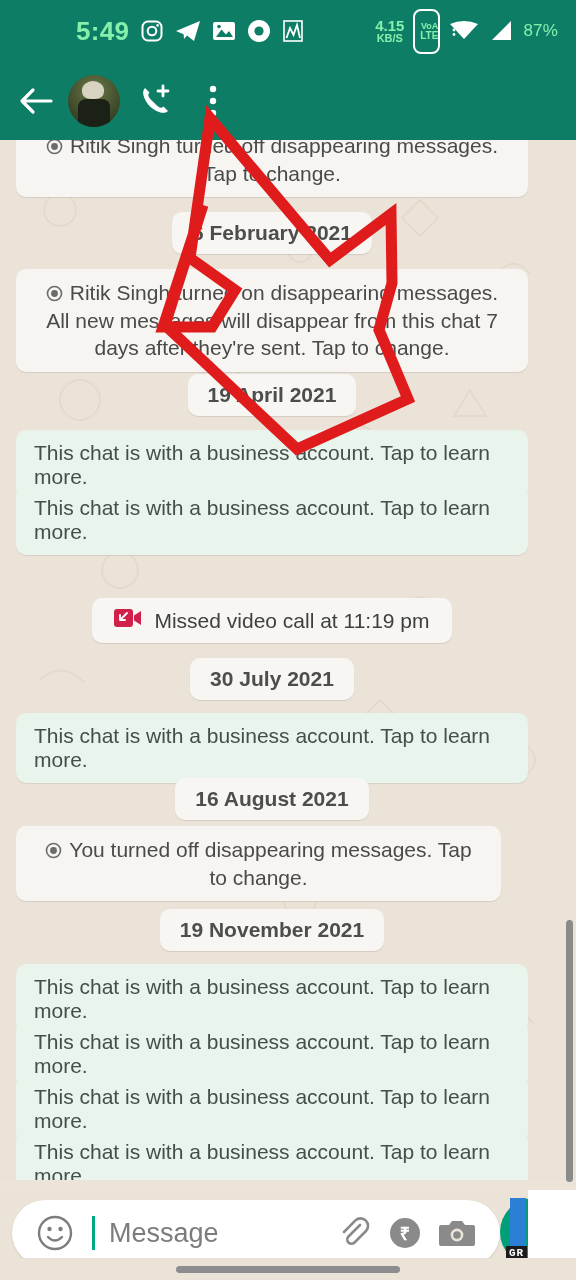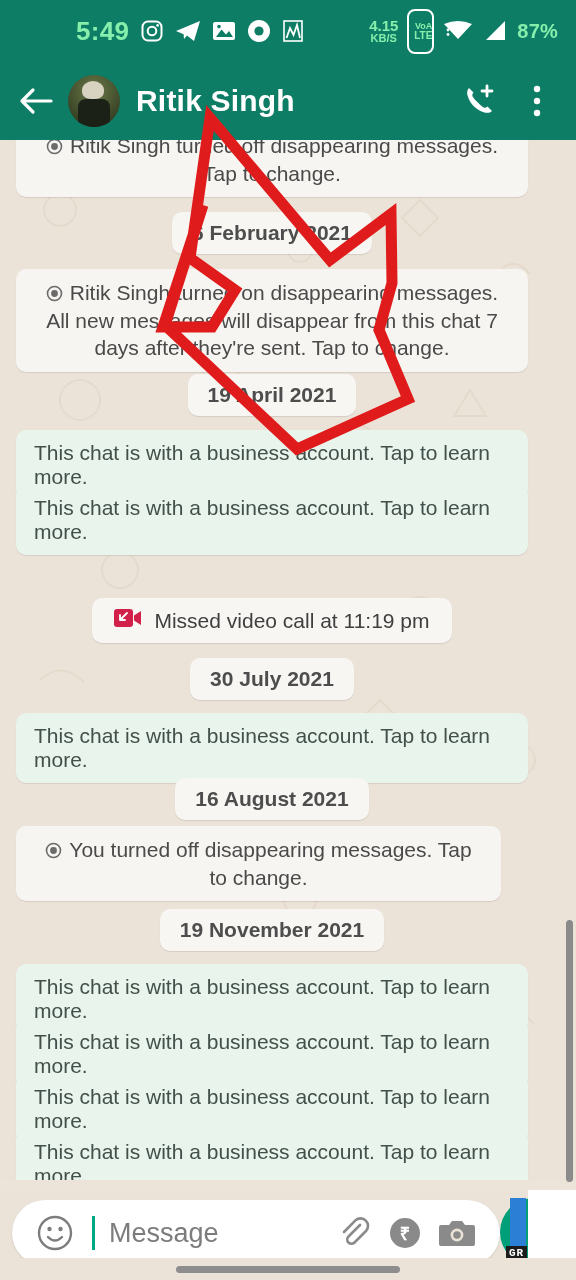--- a/index.html
+++ b/index.html
@@ -22,21 +22,21 @@
     width: 576px; height: 62px;
     background: #0d7d65;
     display: flex; align-items: center;
     padding: 0 18px;
     color: #86efac;
   }
   .sb-left { display: flex; align-items: center; gap: 11px; flex: 1; padding-left: 58px; }
   .sb-right { display: flex; align-items: center; gap: 9px; }
   .sb-time { font-size: 26px; font-weight: bold; letter-spacing: .3px; }
   .sb-icon { display: inline-flex; align-items: center; justify-content: center; }
-  .sb-batt { font-size: 20px; font-weight: bold; letter-spacing: .2px; }
+  .sb-batt { font-size: 17px; font-weight: normal; letter-spacing: .2px; }
   .netspeed { display: flex; flex-direction: column; align-items: center; line-height: 1; justify-content: space-between; }
   .netspeed .n1 { font-size: 15px; font-weight: bold; }
   .netspeed .n2 { font-size: 11px; font-weight: bold; }
   .volte {
     border: 2px solid #fff; border-radius: 8px;
     display: flex; flex-direction: column; align-items: flex-end; justify-content: center;
     width: 27px; height: 45px; line-height: 1;
   }
   .volte span:first-child { font-size: 9px; font-weight: bold; }
   .volte span:last-child { font-size: 10px; font-weight: bold; }
@@ -254,21 +254,20 @@
     </div>
   </div>
 
   <div id="appbar">
     <div id="back-arrow">
       <svg width="34" height="28" viewBox="0 0 34 28">
           <path d="M14 3 L3 14 L14 25 M3 14 L32 14" fill="none" stroke="#fff" stroke-width="3.2" stroke-linecap="round" stroke-linejoin="round"></path>
         </svg>
     </div>
     <div id="avatar"></div>
-    <div id="contact-name">Ritik Singh</div>
     <div class="bar-icon">
       <svg width="38" height="38" viewBox="0 0 38 38">
         <path d="M9 6 C7 8 6.5 11 8 15 C10.5 22 16 27.5 23 30 C27 31.5 30 31 32 29 L27.5 24.5 C26 26 24 26 22.5 24.8 C19.5 22.4 15.6 18.5 13.2 15.5 C12 14 12 12 13.5 10.5 Z" fill="#fff"></path>
         <path d="M27 4 L27 14 M22 9 L32 9" stroke="#fff" stroke-width="2.8" stroke-linecap="round"></path>
       </svg>
     </div>
     <div class="bar-icon">
       <svg width="10" height="34" viewBox="0 0 10 34">
           <circle cx="5" cy="5" r="3.2" fill="#fff"></circle>
           <circle cx="5" cy="17" r="3.2" fill="#fff"></circle>

